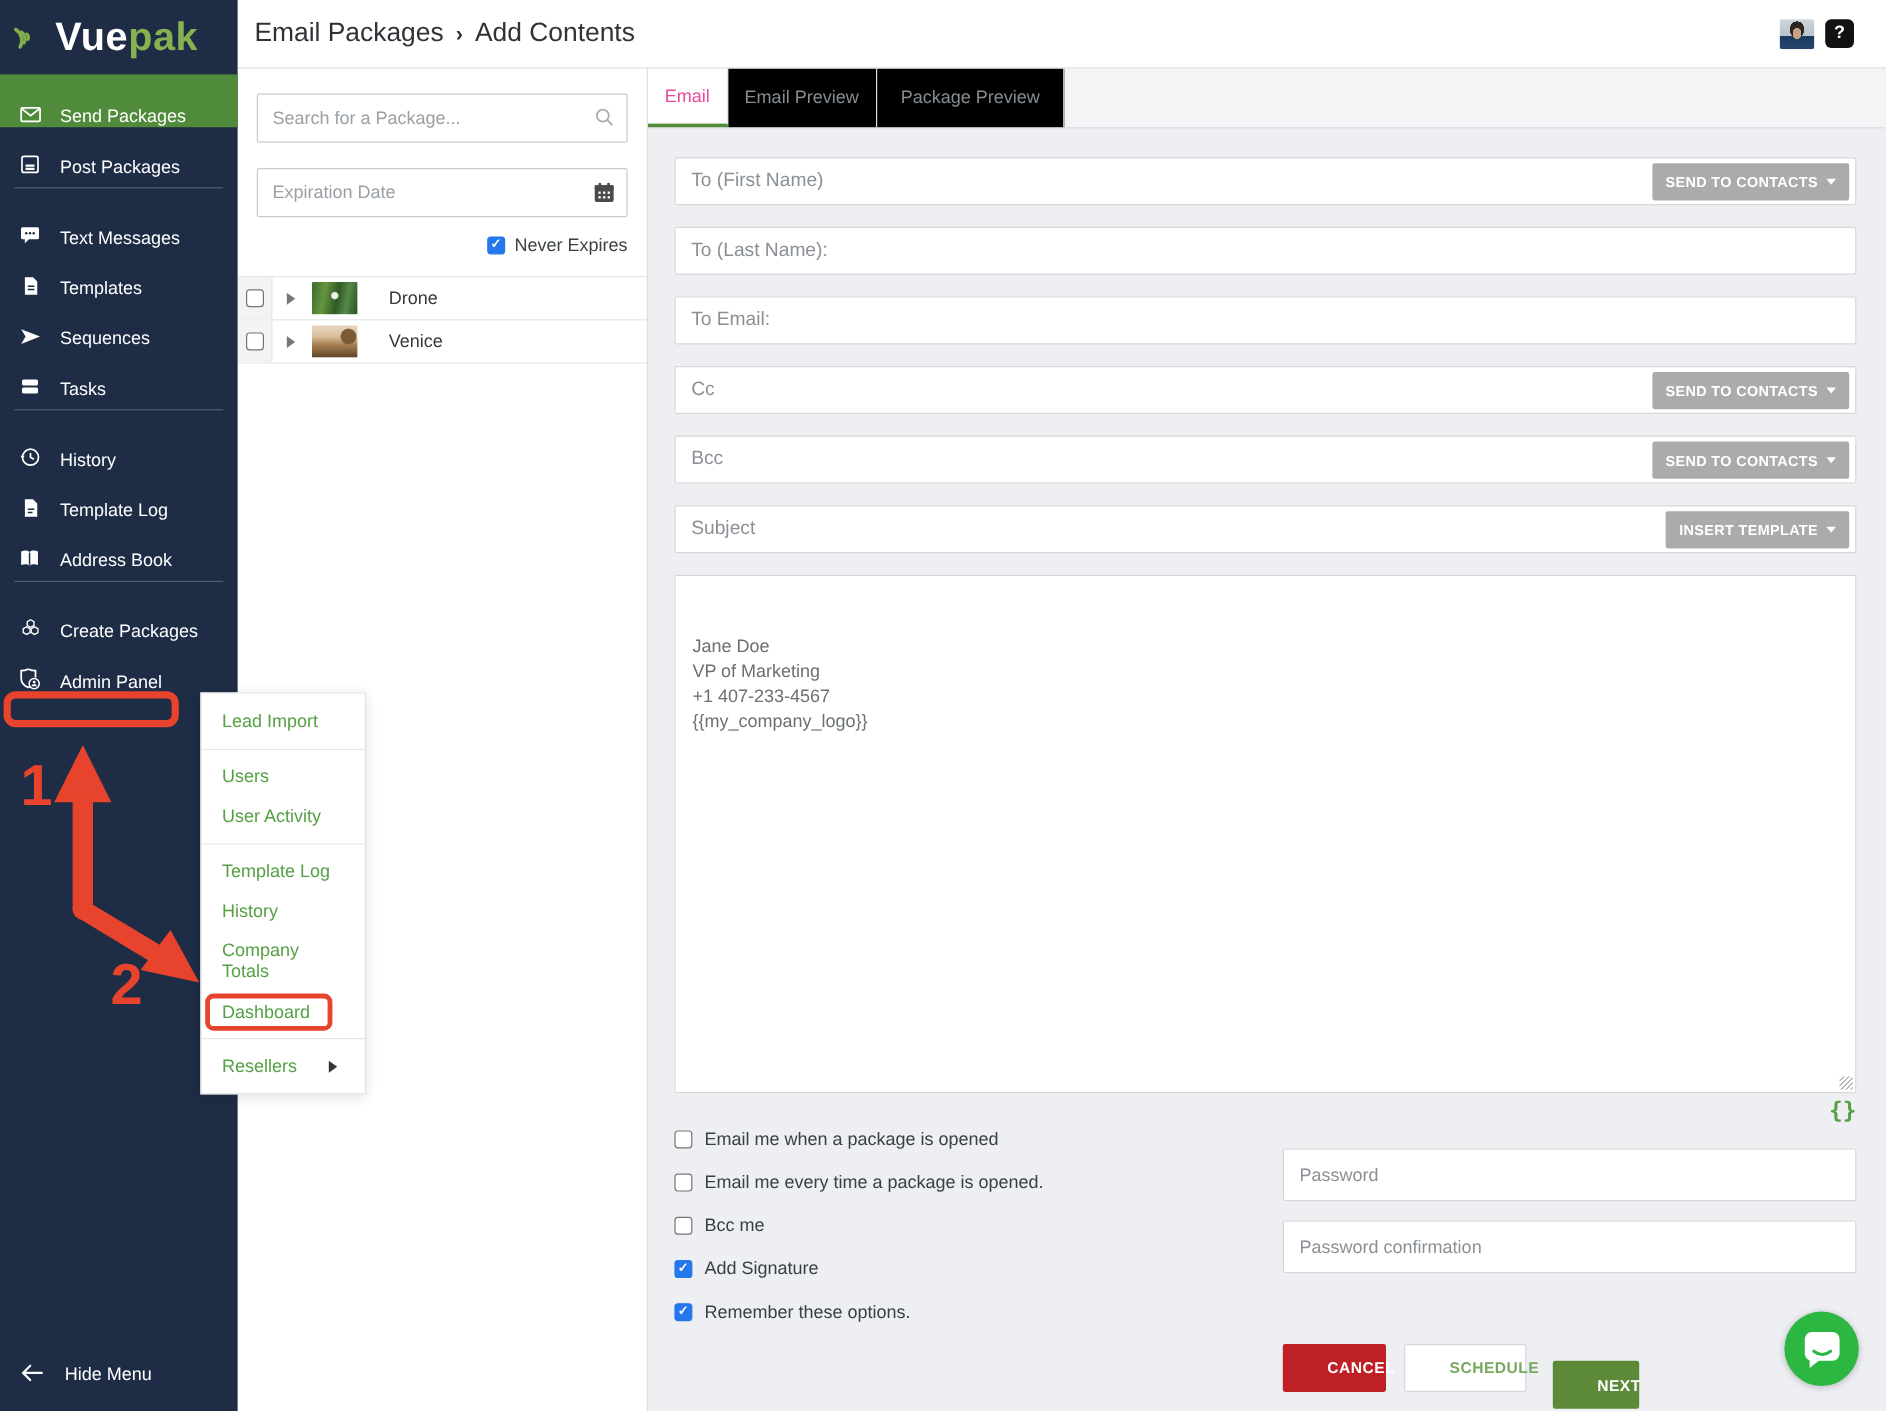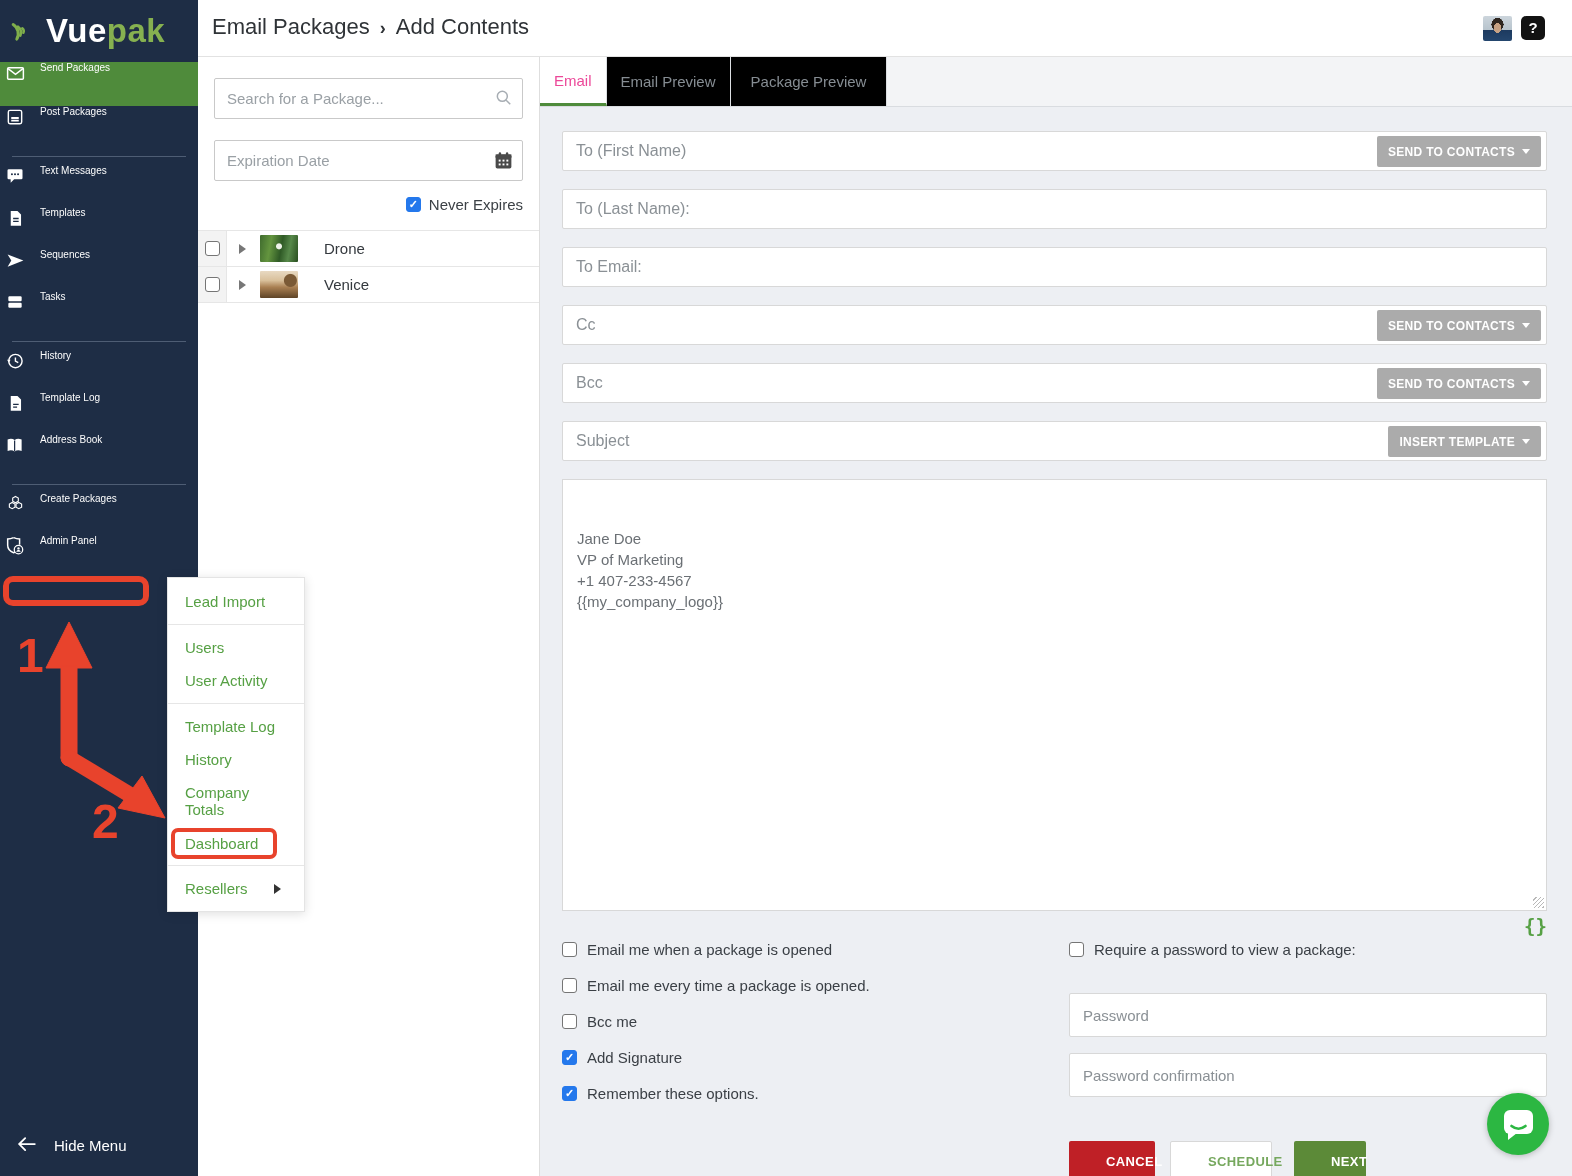--- a/index.html
+++ b/index.html
@@ -12,22 +12,22 @@
   body{
     position:relative; overflow:hidden; background:#edeff3;
     font-family:"Liberation Sans", sans-serif; -webkit-font-smoothing:antialiased;
   }
   
   .sidebar{position:absolute; left:0; top:0; width:198px; height:1176px;
     background:var(--sidebar-navy); z-index:5; color:#fff;}
   .logo{height:62px; display:flex; align-items:center; padding-left:10px; gap:6px;}
   .logo-text{font-size:33px; font-weight:bold; letter-spacing:.5px;}
   .logo-vue{color:#fff;} .logo-pak{color:var(--brand-green); font-weight:bold;}
-  .side-item{display:flex; align-items:flex-start; height:42px; padding-left:4px; gap:14px;
-    font-size:10px; color:#fdfdfd; cursor:pointer; text-decoration:none;}
+  .side-item{display:flex; align-items:flex-end; height:42px; padding-left:14px; gap:14px;
+    font-size:15px; color:#fdfdfd; cursor:pointer; text-decoration:none;}
   .side-item.active{background:var(--accent-green); height:44px;}
   .sicon{width:22px; height:22px; display:flex; align-items:center; justify-content:center; flex:0 0 22px;}
   .side-divider{border-top:1px solid #4e5d74; margin:8px 12px;}
   .hide-menu{position:absolute; bottom:20px; left:0; width:100%; display:flex;
     align-items:center; gap:16px; padding-left:16px; font-size:15px; color:#fff; cursor:pointer;}
   
   .topbar{position:absolute; left:198px; top:0; width:1374px; height:57px; background:#fff;
     border-bottom:1px solid #e2e2e2; z-index:2;}
   .breadcrumb{position:absolute; left:14px; top:14px; font-size:22px; color:#2f3337; display:flex; gap:10px; align-items:center;}
   .crumb-sep{color:#2f3337; font-size:18px; font-weight:bold; padding-top:2px;}
@@ -96,21 +96,21 @@
   .opt-right{width:479px;}
   .pw-input{width:100%; height:44px; border:1px solid #d8d8d8; border-radius:2px; background:#fff;
     font-size:15px; color:#555; padding-left:13px; outline:none; font-family:"Liberation Sans",sans-serif;}
   .pw-input::placeholder{color:#8a9095;}
   .pw1{margin-top:16px;} .pw2{margin-top:16px;}
   .btn-row{display:flex; margin-top:44px; align-items:center;}
   .btn{height:40px; border:none; border-radius:2px; font-family:"Liberation Sans",sans-serif;
     font-size:13px; font-weight:bold; letter-spacing:.4px; cursor:pointer;padding-left:37px;}
   .btn-cancel{width:86px; background:var(--cancel-red); color:#fff;}
   .btn-schedule{width:102px; background:#fff; color:#76a85e; border:1px solid #d8d8d8; margin-left:15px;}
-  .btn-next{width:72px; background:#5c8a38; color:#fff; margin-left:22px;}
+  .btn-next{width:72px; background:#5c8a38; color:#fff; margin-left:22px;margin-top:29px;}
   
   .admin-popup{position:absolute; left:167px; top:577px; width:138px; background:#fff;
     border:1px solid #e4e4e4; box-shadow:0 2px 10px rgba(0,0,0,.13); z-index:10; padding:7px 0 6px 0;}
   .popup-item{padding:8px 17px; font-size:15px; color:var(--link-green); cursor:pointer;}
   .popup-divider{border-top:1px solid #e6e6e6; margin:6px 0;}
   .dash-wrap{margin:2px 27px 2px 3px; border:4px solid var(--annotation-red); border-radius:7px;}
   .dash-wrap .popup-item{padding:3px 0 3px 10px;}
   .popup-item.resellers{display:flex; align-items:center;}
   .sub-arrow{width:0; height:0; border-top:5px solid transparent; border-bottom:5px solid transparent;
     border-left:7px solid #333; margin-left:26px;}
@@ -399,24 +399,20 @@
         <div class="opt-row">
           <span class="cb on"></span>
           <span>Add Signature</span>
         </div>
         <div class="opt-row">
           <span class="cb on"></span>
           <span>Remember these options.</span>
         </div>
       </div>
       <div class="opt-right">
-        <div class="opt-row">
-          <span class="cb"></span>
-          <span>Require a password to view a package:</span>
-        </div>
         <input type="text" class="pw-input pw1" placeholder="Password" style="">
         <input type="text" class="pw-input pw2" placeholder="Password confirmation" style="">
         <div class="btn-row">
           <button class="btn btn-cancel">CANCEL</button>
           <button class="btn btn-schedule">SCHEDULE</button>
           <button class="btn btn-next">NEXT</button>
         </div>
       </div>
     </div>
   </div>

